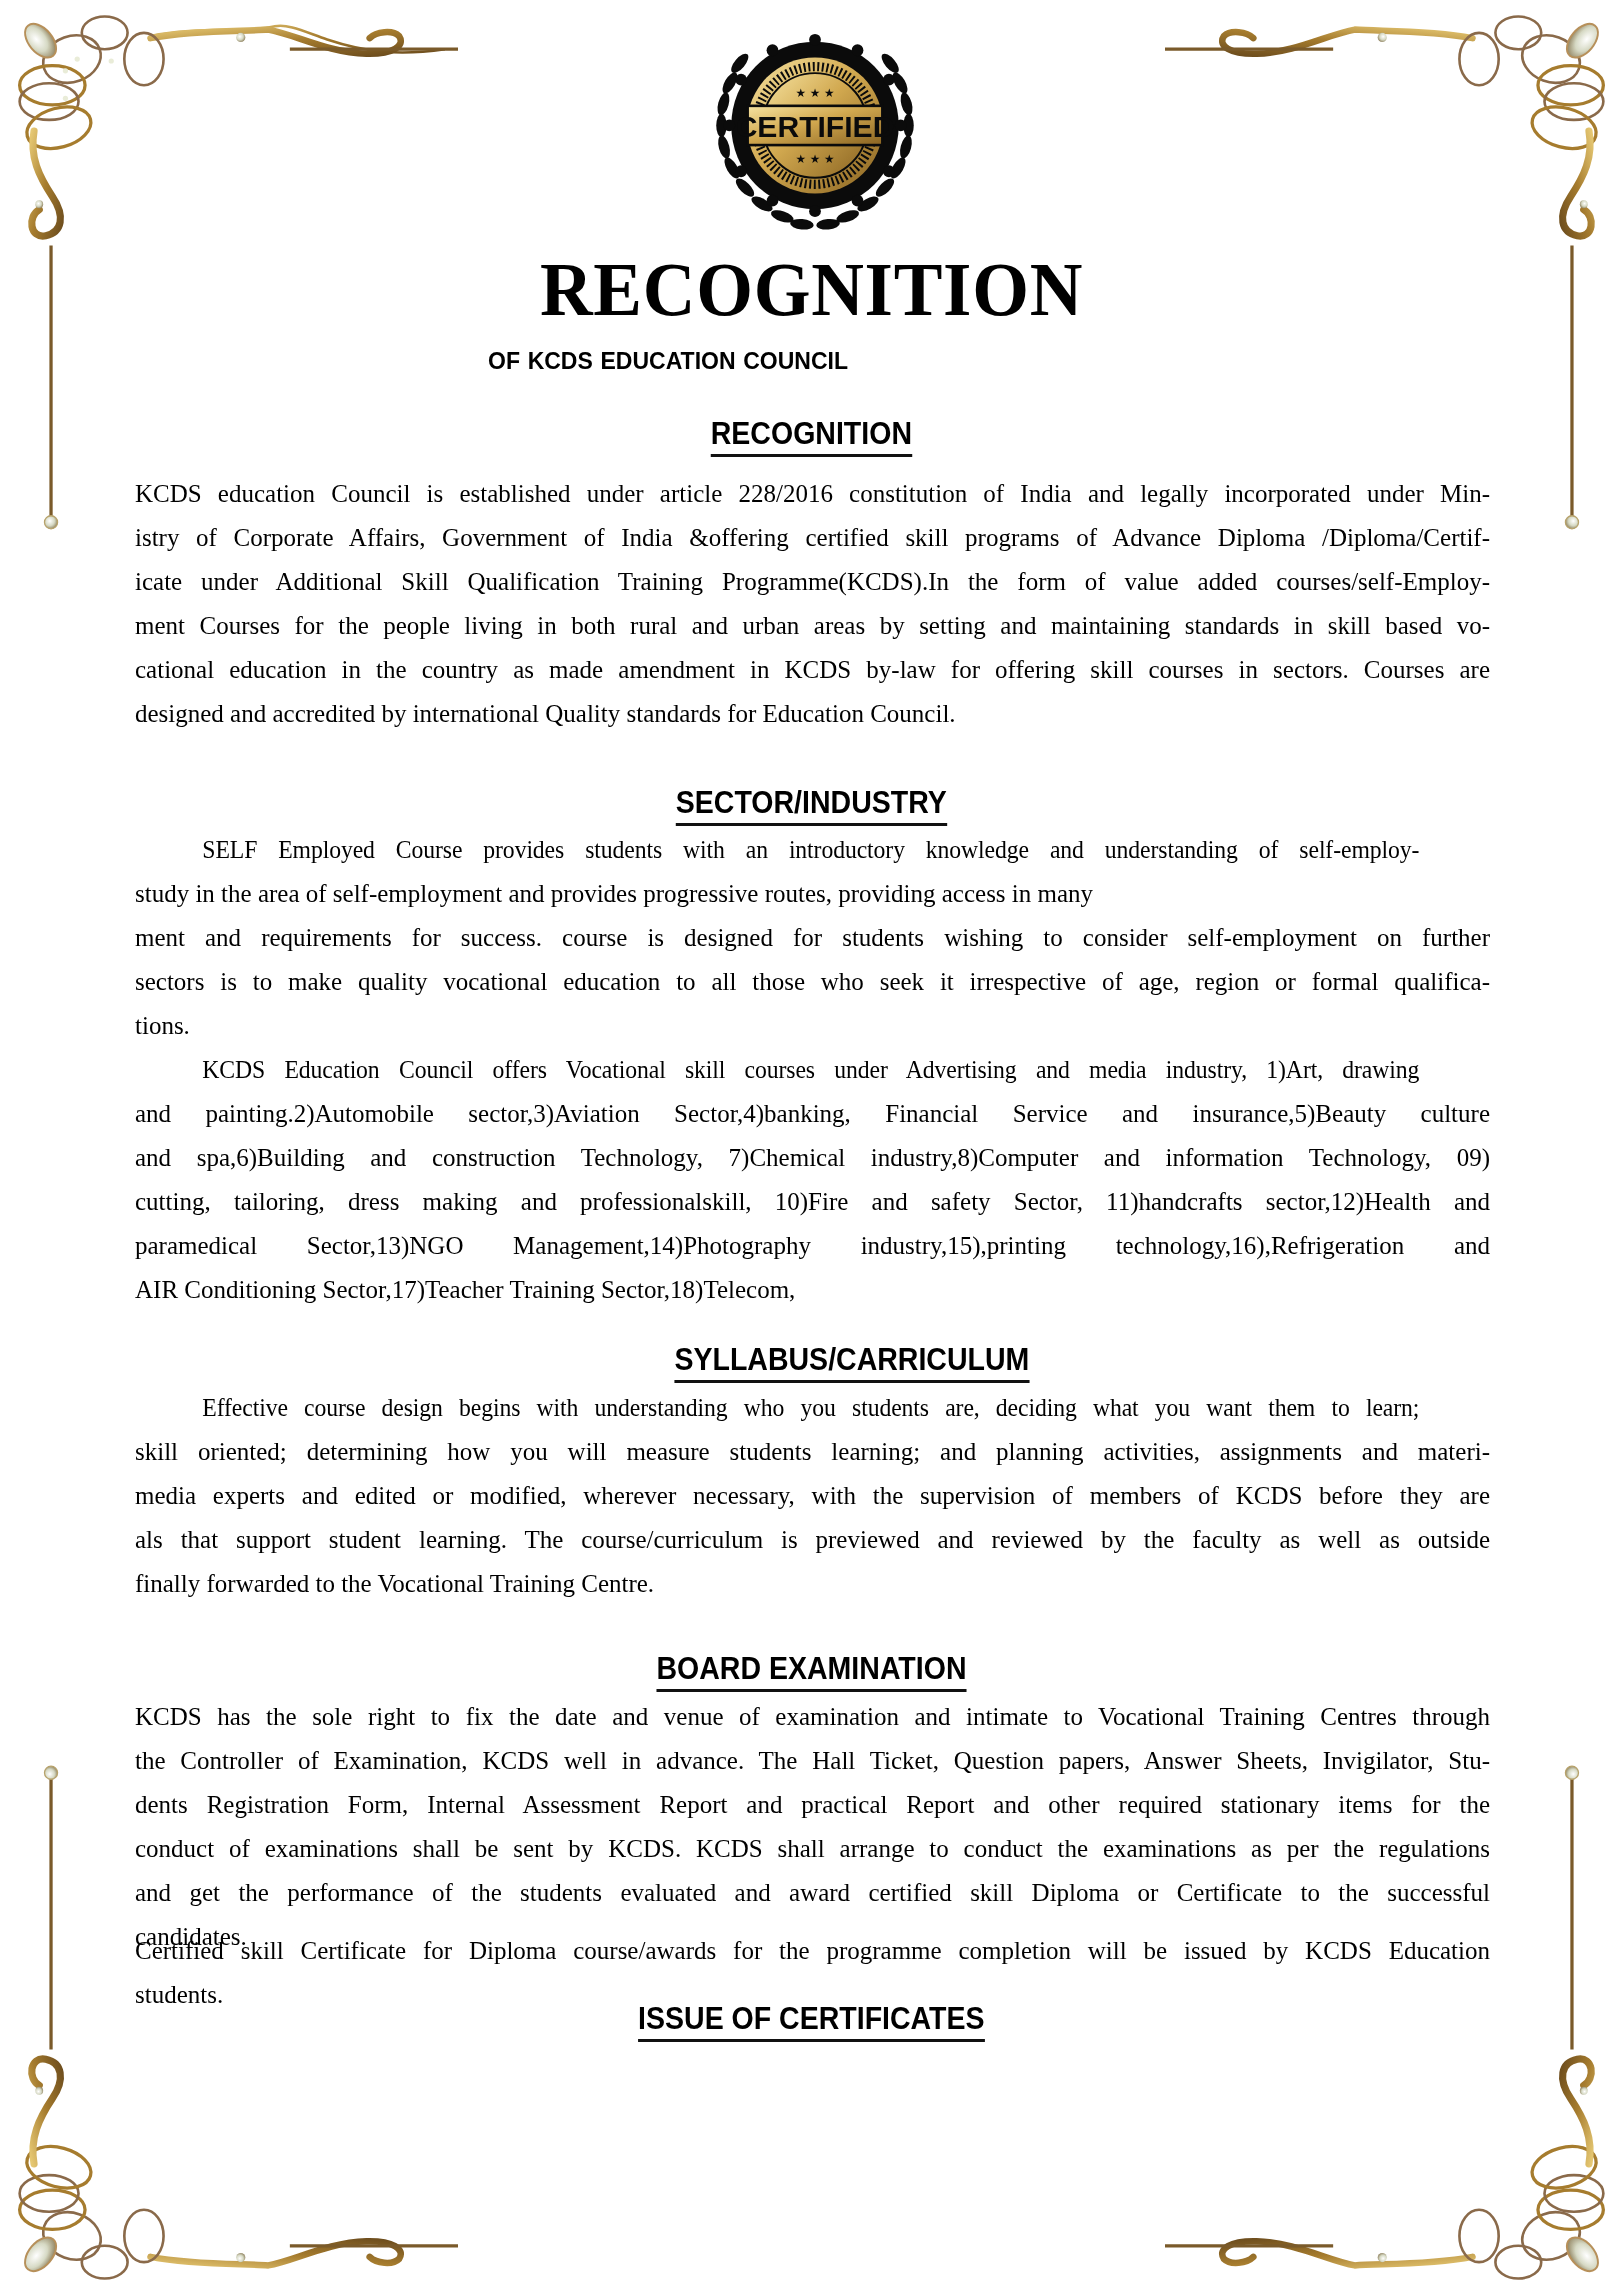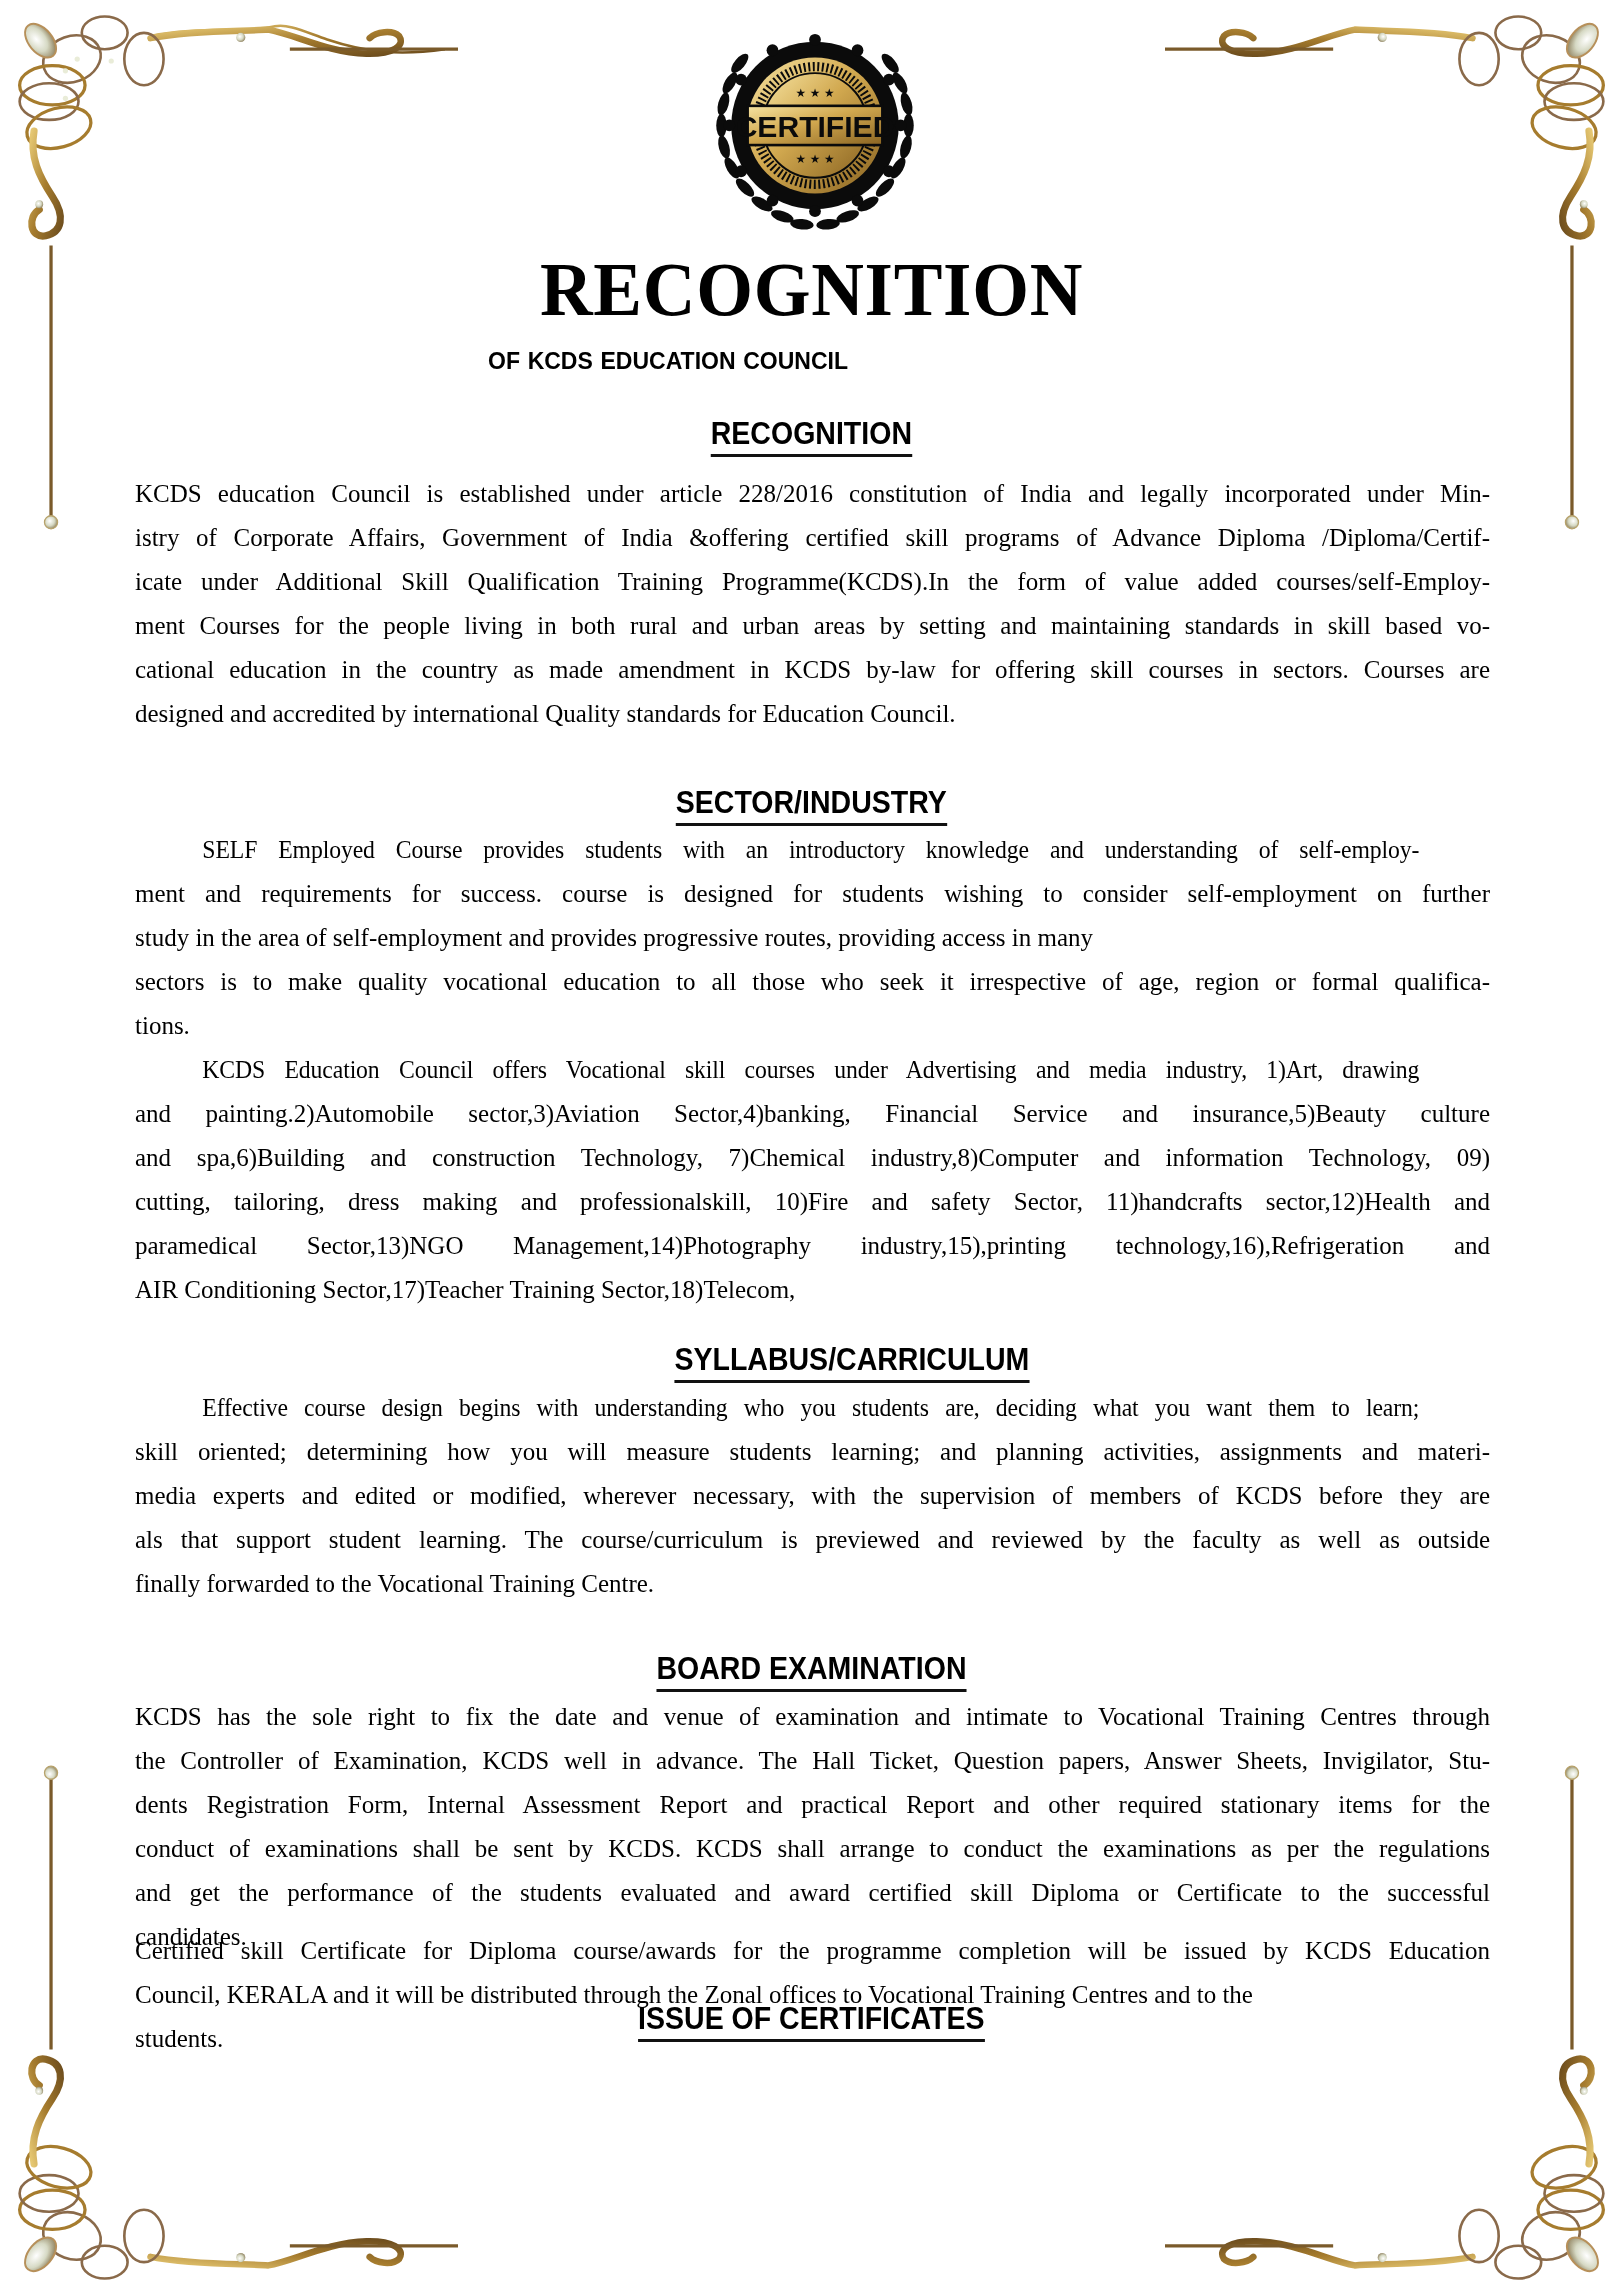--- a/index.html
+++ b/index.html
@@ -227,22 +227,22 @@
     <span class="line" style="white-space: normal;">istry of Corporate Affairs, Government of India &amp;offering certified skill programs of Advance Diploma /Diploma/Certif-</span>
     <span class="line" style="white-space: normal;">icate under Additional Skill Qualification Training Programme(KCDS).In the form of value added courses/self-Employ-</span>
     <span class="line" style="white-space: normal;">ment Courses for the people living in both rural and urban areas by setting and maintaining standards in skill based vo-</span>
     <span class="line" style="white-space: normal;">cational education in the country as made amendment in KCDS by-law for offering skill courses in sectors. Courses are</span>
     <span class="line last">designed and accredited by international Quality standards for Education Council.</span>
   </div>
 
   <div class="section-heading" id="h-sector"><span>SECTOR/INDUSTRY</span></div>
   <div class="body-text" id="p-sector-1">
     <span class="line indent" style="letter-spacing: -0.1px; transform-origin: left center; transform: scaleX(0.9478); white-space: normal;">SELF Employed Course provides students with an introductory knowledge and understanding of self-employ-</span>
+    <span class="line last">study in the area of self-employment and provides progressive routes, providing access in many</span>
     <span class="line" style="white-space: normal;">ment and requirements for success. course is designed for students wishing to consider self-employment on further</span>
-    <span class="line last">study in the area of self-employment and provides progressive routes, providing access in many</span>
     <span class="line" style="white-space: normal;">sectors is to make quality vocational education to all those who seek it irrespective of age, region or formal qualifica-</span>
     <span class="line last">tions.</span>
   </div>
   <div class="body-text" id="p-sector-2">
     <span class="line indent" style="letter-spacing: -0.1px; transform-origin: left center; transform: scaleX(0.9478); white-space: normal;">KCDS Education Council offers Vocational skill courses under Advertising and media industry, 1)Art, drawing</span>
     <span class="line" style="white-space: normal;">and painting.2)Automobile sector,3)Aviation Sector,4)banking, Financial Service and insurance,5)Beauty culture</span>
     <span class="line" style="white-space: normal;">and spa,6)Building and construction Technology, 7)Chemical industry,8)Computer and information Technology, 09)</span>
     <span class="line" style="white-space: normal;">cutting, tailoring, dress making and professionalskill, 10)Fire and safety Sector, 11)handcrafts sector,12)Health and</span>
     <span class="line" style="white-space: normal;">paramedical Sector,13)NGO Management,14)Photography industry,15),printing technology,16),Refrigeration and</span>
     <span class="line last">AIR Conditioning Sector,17)Teacher Training Sector,18)Telecom,</span>
@@ -263,18 +263,17 @@
     <span class="line" style="white-space: normal;">the Controller of Examination, KCDS well in advance. The Hall Ticket, Question papers, Answer Sheets, Invigilator, Stu-</span>
     <span class="line" style="white-space: normal;">dents Registration Form, Internal Assessment Report and practical Report and other required stationary items for the</span>
     <span class="line" style="white-space: normal;">conduct of examinations shall be sent by KCDS. KCDS shall arrange to conduct the examinations as per the regulations</span>
     <span class="line" style="white-space: normal;">and  get the performance of the students evaluated and award certified skill Diploma or Certificate to the successful</span>
     <span class="line last">candidates.</span>
   </div>
 
   <div class="section-heading" id="h-issue"><span>ISSUE OF CERTIFICATES</span></div>
   <div class="body-text" id="p-issue">
     <span class="line" style="white-space: normal;">Certified skill Certificate for Diploma course/awards for the programme completion will be issued by KCDS Education</span>
-    <span class="line last">Council, KERALA and it will be distributed through the Zonal offices to Vocational Training Centres and to the</span>
     <span class="line last">students.</span>
   </div>
 
 </div>
 
 
 </body></html>

